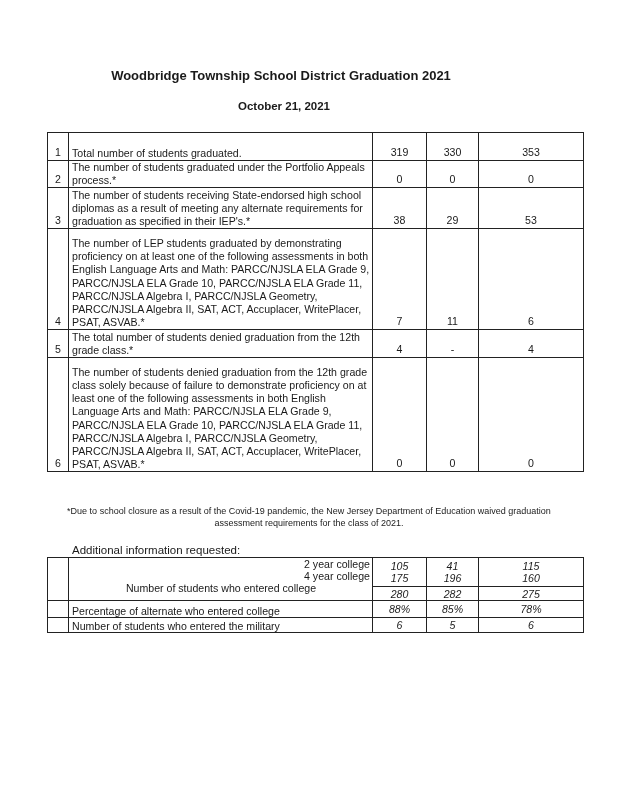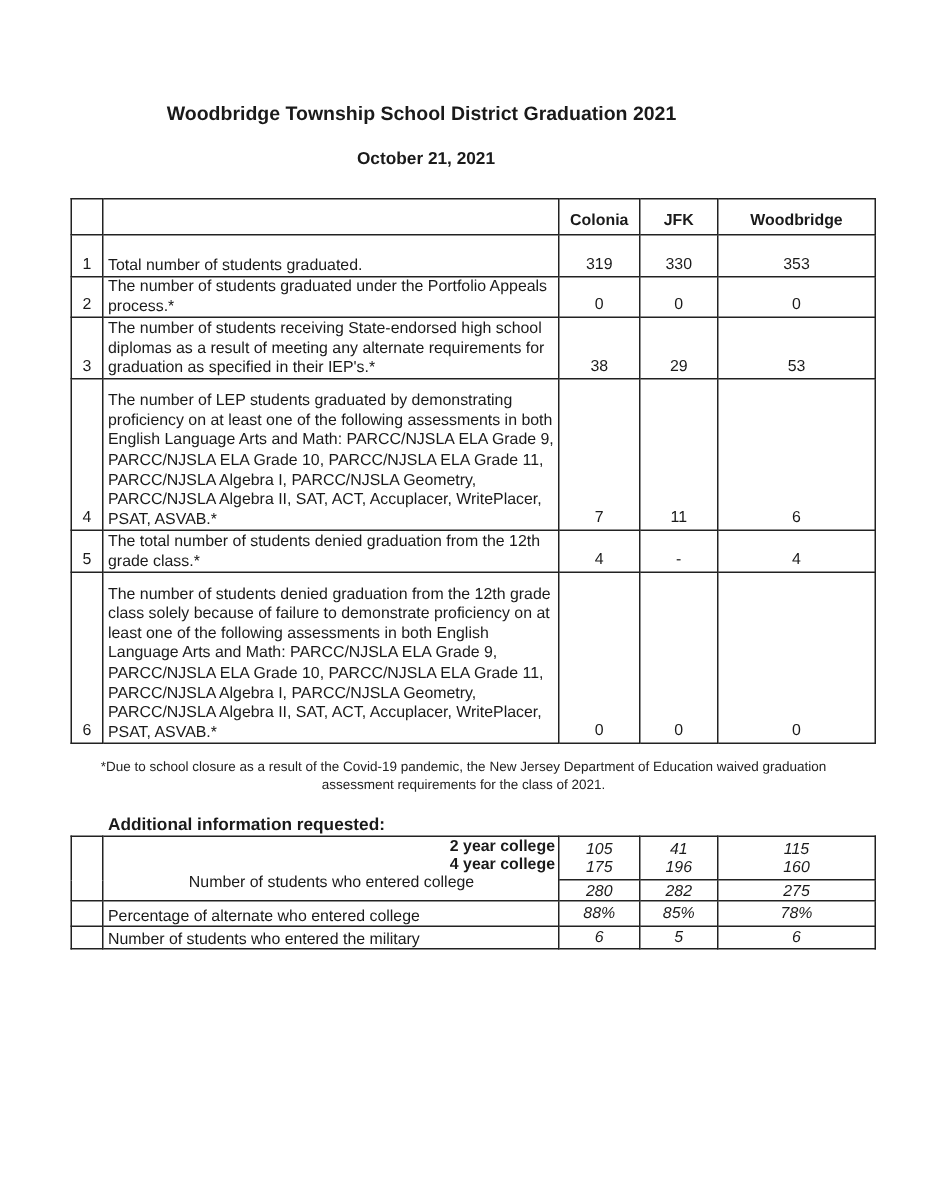--- a/index.html
+++ b/index.html
@@ -12,49 +12,42 @@
     table { border-collapse: collapse; position: absolute; table-layout: fixed; }
     td { border: 1.5px solid #222; padding: 0 2px; font-size: 10.6px; line-height: 13.2px;
          vertical-align: bottom; }
     #main { left: 47px; top: 132px; width: 536px; }
     #main td.num { text-align: center; padding: 0 0 1px 0; }
     #main td.lbl { padding-left: 3px; padding-right: 2px; }
     #main td.val { text-align: center; padding-bottom: 1px; }
     #main tr.hdr td { font-weight: bold; height: 21px; vertical-align: bottom; padding-bottom: 2px; }
     .footnote { position: absolute; top: 505px; left: 0; width: 618px; text-align: center;
                 font-size: 9px; line-height: 12px; color: #222; }
-    .addl { position: absolute; top: 544px; left: 72px; font-weight: bold; font-size: 11.5px; }
+    .addl { position: absolute; top: 544px; left: 72px; font-weight: normal; font-size: 11.5px; }
     #extra { left: 47px; top: 557px; width: 536px; }
     #extra td { line-height: 12px; }
     #extra td.val { text-align: center; vertical-align: middle; font-style: italic; }
     #extra td.lbl { padding-left: 3px; vertical-align: bottom; }
-    .sub-r { text-align: right; display: block; font-weight: bold; }
+    .sub-r { text-align: right; display: block; }
   </style>
 </head>
 <body>
 
 <div class="title">Woodbridge Township School District Graduation  2021</div>
 <div class="date">October 21, 2021</div>
 
 <table id="main">
   <colgroup>
     <col style="width:21px">
       <col style="width:304px">
       <col style="width:54px">
       <col style="width:52px">
       <col style="width:105px">
   </colgroup>
   <tbody>
-      <tr class="hdr">
-    <td></td>
-    <td></td>
-    <td class="val">Colonia</td>
-    <td class="val">JFK</td>
-    <td class="val">Woodbridge</td>
-  </tr>
   <tr style="height:28px">
     <td class="num">1</td>
     <td class="lbl">Total number of students graduated.</td>
     <td class="val">319</td>
     <td class="val">330</td>
     <td class="val">353</td>
   </tr>
   <tr style="height:27px">
     <td class="num">2</td>
     <td class="lbl">The number of students graduated under the Portfolio Appeals process.*</td>

